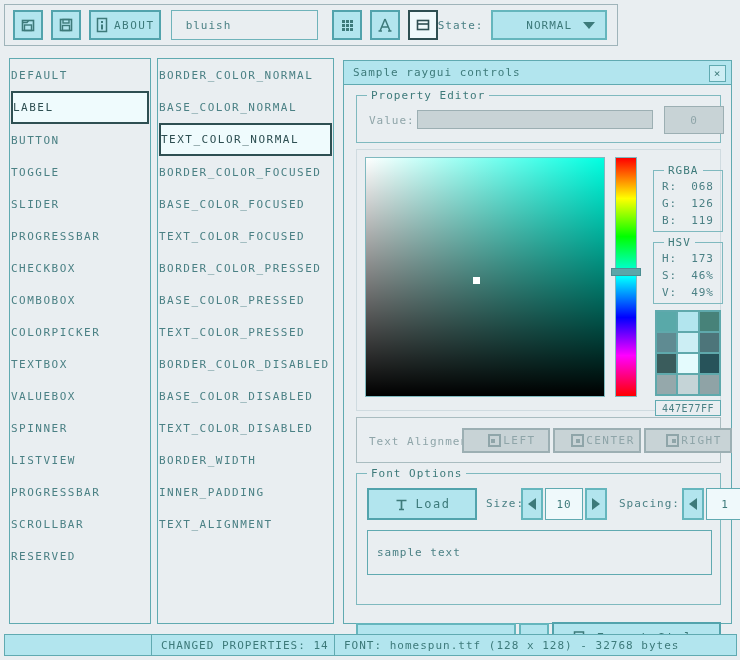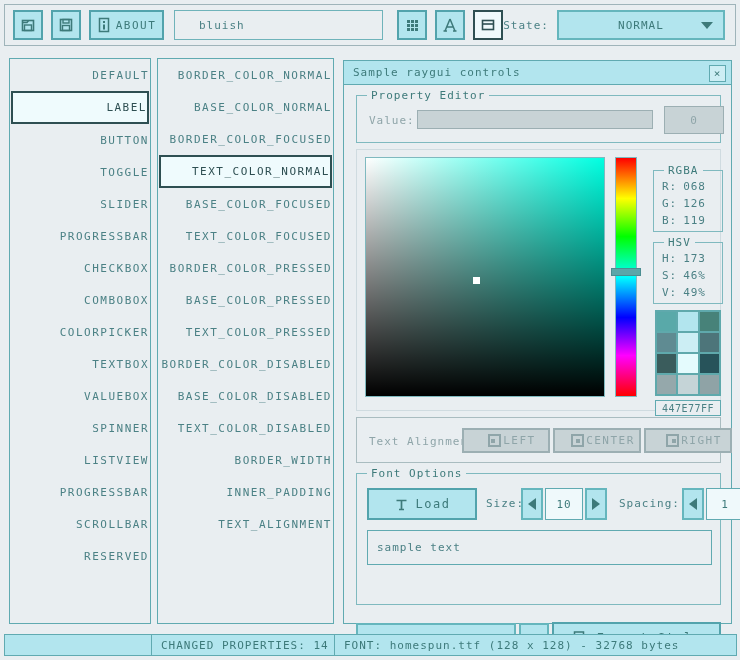--- a/index.html
+++ b/index.html
@@ -42,42 +42,42 @@
   }
 
   .panel {
     border: 1px solid #60aab1;
     background: #e9eef1;
   }
 
   
   #toolbar {
     position: absolute; left: 4px; top: 4px;
-    width: 732px; height: 42px;
+    width: 614px; height: 42px;
     border: 1px solid #9fb4ba;
     background: #e9eef1;
     display: flex; align-items: center;
   }
   .tb-icon {
     width: 30px; height: 30px;
     margin-left: 8px;
     flex: 0 0 auto;
   }
   .tb-about {
     height: 30px; width: 78px; margin-left: 8px;
     gap: 5px; padding: 0 4px;
     font-size: 11px;
   }
   #file-name-box {
     margin-left: 10px;
     height: 30px; width: 218px;
     border: 1px solid #6fb3ba;
     background: #e9eef1;
     display: flex; align-items: center;
-    padding-left: 24px;
+    padding-left: 14px;
     color: #4b8185;
     font-size: 11px;
   }
   .tb-gap { margin-left: 14px; }
   .state-label {
     margin-left: auto;
     color: #4b8185;
     font-size: 11px;
   }
   #state-combo {
@@ -103,21 +103,21 @@
   #ctrl-list {
     position: absolute; left: 9px; top: 58px;
     width: 142px; height: 566px;
   }
   #prop-list {
     position: absolute; left: 157px; top: 58px;
     width: 177px; height: 566px;
   }
   .list-item {
     height: 32px;
-    display: flex; align-items: center; justify-content: flex-end;
+    display: flex; align-items: center; justify-content: flex-start;
     cursor: pointer;
     color: #4b8185;
     font-size: 11px;
     letter-spacing: 1.5px;
     margin: 0 1px;
   }
   .list-item.sel {
     background: #effbfd;
     border: 2px solid #2e4f52;
     color: #2e4f52;
@@ -213,21 +213,21 @@
   #cp-hue-sel {
     position:absolute; left:254px; width:30px; height:8px;
     background:#5ba6a9; border:1px solid #4b8e92;
   }
 
   
   #g-rgba { left: 296px; top: 20px; width: 70px; height: 62px; }
   #g-hsv  { left: 296px; top: 92px; width: 70px; height: 62px; }
   .chan { position:absolute; font-size:11px; color:#4b8185; }
   .chan .k { position:absolute; left:0; }
-  .chan .v { position:absolute; right:8px; }
+  .chan .v { position:absolute; right:0; }
 
   #swatches {
     position:absolute; left:298px; top:160px;
     width:66px; height:86px;
     display:grid; grid-template-columns: repeat(3,1fr); grid-template-rows: repeat(4,1fr);
     gap:2px; padding:2px; background:#5fa9ac;
   }
   #hexbox {
     position:absolute; left:298px; top:250px;
     width:66px; height:16px;
@@ -267,21 +267,21 @@
   }
   .tri-l { width:0;height:0;border-top:6px solid transparent;border-bottom:6px solid transparent;border-right:8px solid #3d7a7a;}
   .tri-r { width:0;height:0;border-top:6px solid transparent;border-bottom:6px solid transparent;border-left:8px solid #3d7a7a;}
   .spin-val {
     position:absolute; top:14px; width:38px; height:32px;
     border:1px solid #60aab1; background:#eff9fb;
     display:flex;align-items:center;justify-content:center;
     font-size:11px; color:#3d7a7a;
   }
   #sample-text-box {
-    position:absolute; left:10px; top:56px; width:345px; height:35px;
+    position:absolute; left:10px; top:56px; width:345px; height:45px;
     border:1px solid #60aab1; background:#e9eef1;
     display:flex; align-items:center; padding-left:9px;
     color:#4b8185; font-size:11px;
   }
 
   
   #btn-table { position:absolute; left:12px; top:562px; width:160px; height:30px; font-size:11px;}
   #btn-count { position:absolute; left:175px; top:562px; width:30px; height:30px; font-size:11px;}
   #btn-export { position:absolute; left:208px; top:561px; width:169px; height:32px; gap:8px; font-size:12px;}
 
@@ -435,25 +435,25 @@
       <span class="tx">RESERVED</span>
     </div>
   </div>
 <div class="panel" id="prop-list">
     <div class="list-item">
       <span class="tx">BORDER_COLOR_NORMAL</span>
     </div>
     <div class="list-item">
       <span class="tx">BASE_COLOR_NORMAL</span>
     </div>
-    <div class="list-item">
-      <span class="tx">BORDER_COLOR_FOCUSED</span>
-    </div>
     <div class="list-item sel">
       <span class="tx">TEXT_COLOR_NORMAL</span>
+    </div>
+    <div class="list-item">
+      <span class="tx">BORDER_COLOR_FOCUSED</span>
     </div>
     <div class="list-item">
       <span class="tx">BASE_COLOR_FOCUSED</span>
     </div>
     <div class="list-item">
       <span class="tx">TEXT_COLOR_FOCUSED</span>
     </div>
     <div class="list-item">
       <span class="tx">BORDER_COLOR_PRESSED</span>
     </div>

